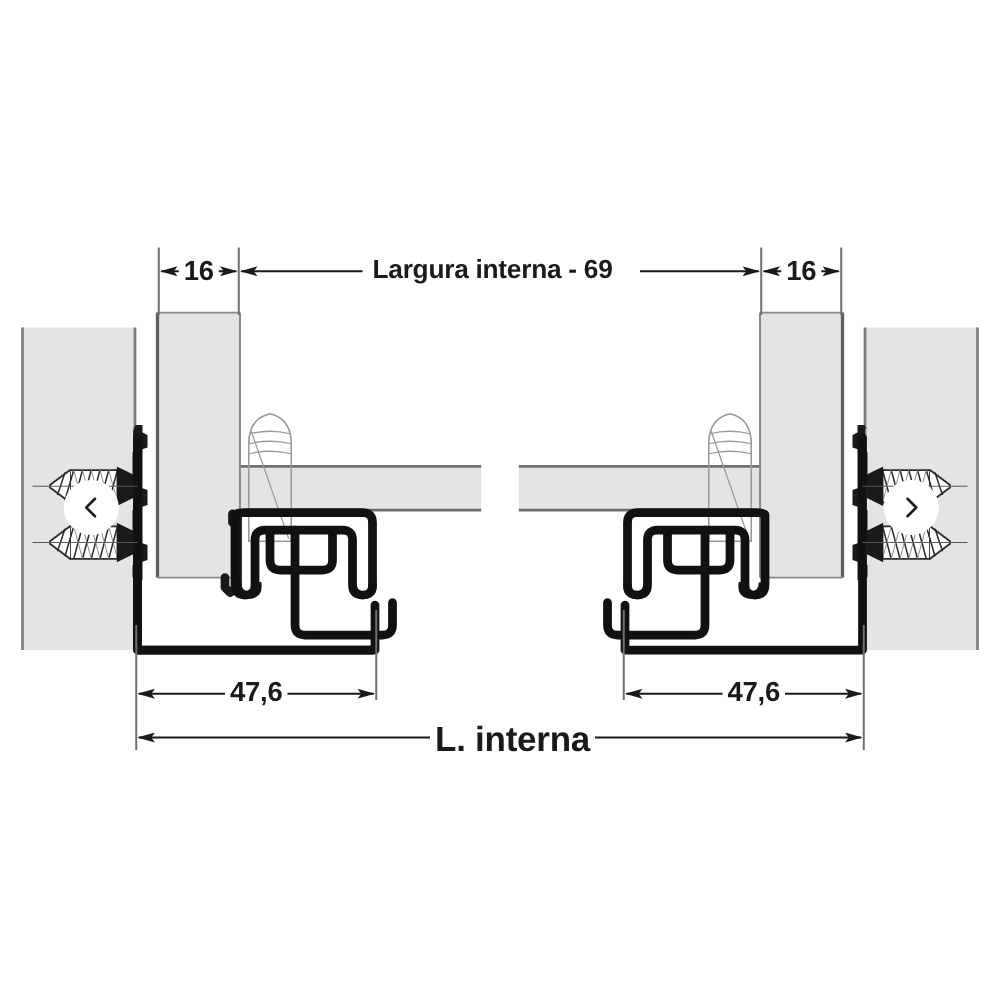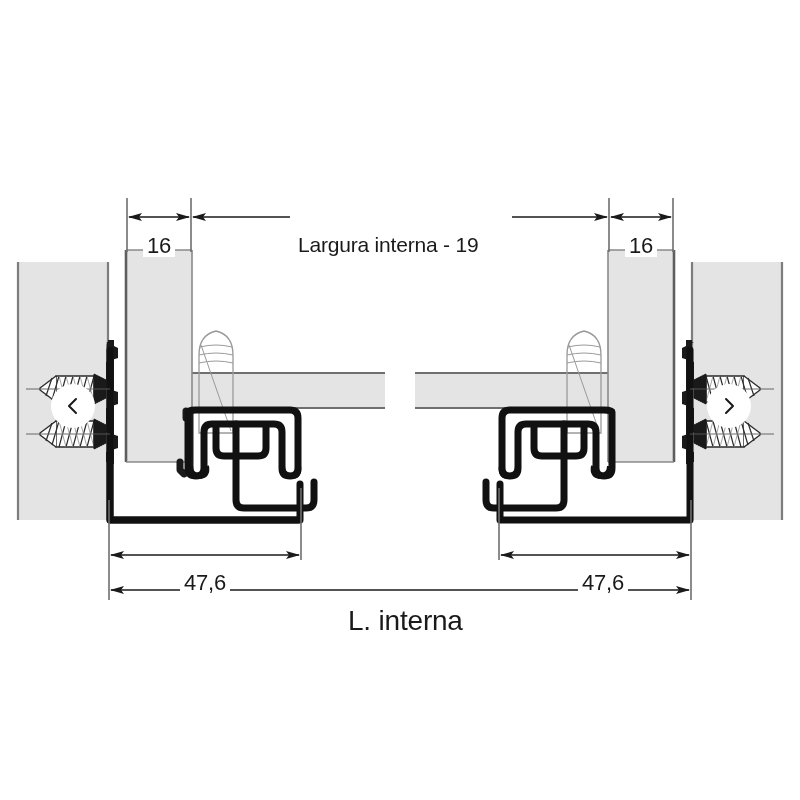--- a/index.html
+++ b/index.html
@@ -20,28 +20,27 @@
   #drawing {
     position: absolute;
     left: 0;
     top: 0;
     width: 800px;
     height: 800px;
   }
   .dim-label {
     position: absolute;
     font-family: "Liberation Sans", sans-serif;
-    font-weight: normal;
+    font-weight: bold;
     color: #1a1a1a;
     white-space: nowrap;
     background: #ffffff;
     line-height: 1;
     padding: 0 4px;
     letter-spacing: -0.2px;
-    margin-top: 29px;
   }
   .nav-btn {
     position: absolute;
     width: 44px;
     height: 44px;
     border-radius: 50%;
     background: #ffffff;
     display: flex;
     align-items: center;
     justify-content: center;
@@ -244,21 +243,21 @@
     </g>
 
     <g>
       <line x1="111" y1="590" x2="689" y2="590" stroke="#1a1a1a" stroke-width="1.7" marker-start="url(#ahL)" marker-end="url(#ahR)"></line>
     </g>
 
   </svg>
 
   <div class="dim-label" style="left:143px; top:206px; font-size:22px;">16</div>
 
-  <div class="dim-label" style="left:294px; top:205px; font-size:21px;">Largura interna - 19</div>
+  <div class="dim-label" style="left:294px; top:205px; font-size:21px;">Largura interna - 69</div>
 
   <div class="dim-label" style="left:625px; top:206px; font-size:22px;">16</div>
 
   <div class="dim-label" style="left:180px; top:543px; font-size:22px;">47,6</div>
 
   <div class="dim-label" style="left:578px; top:543px; font-size:22px;">47,6</div>
 
   <div class="dim-label" style="left:344px; top:578px; font-size:28px;">L. interna</div>
 
   <div class="nav-btn" style="left:51px; top:384px;">

